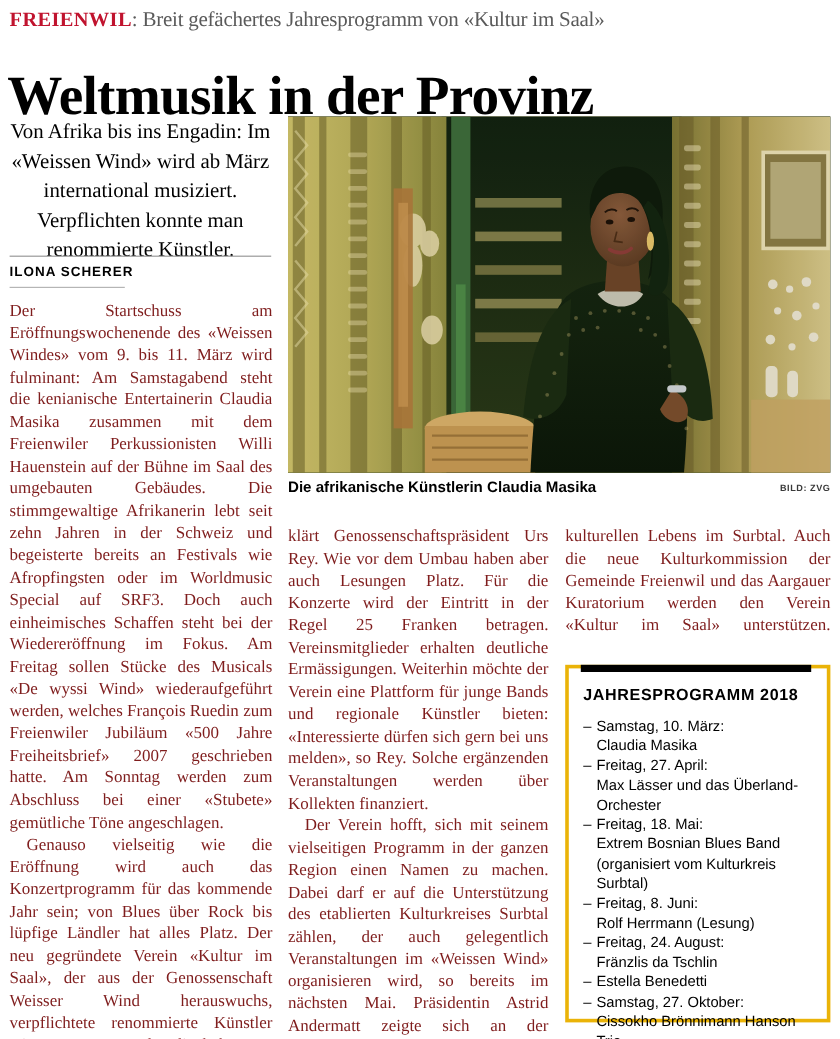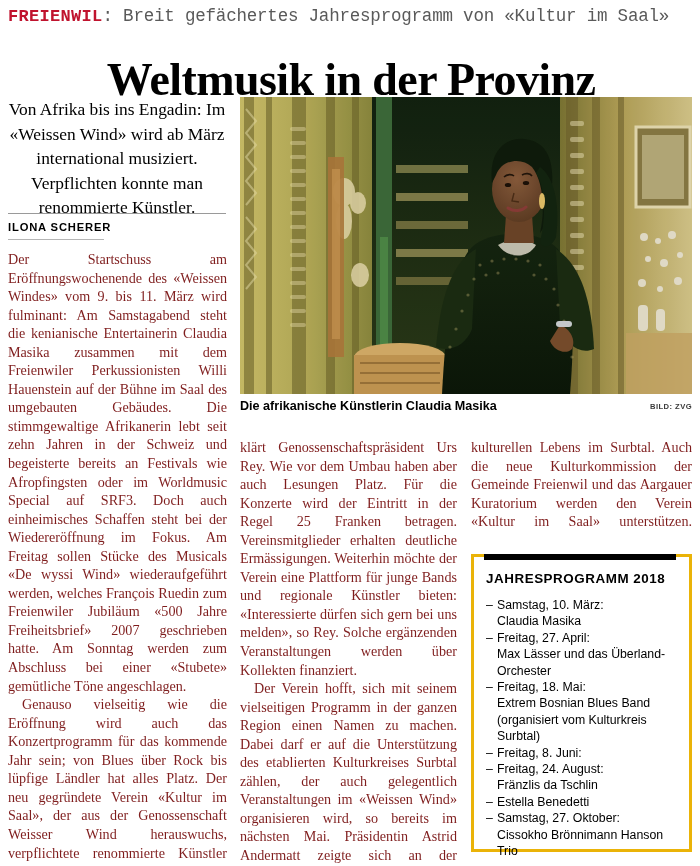--- a/index.html
+++ b/index.html
@@ -22,21 +22,21 @@
     width: 700px;
     height: 866px;
   }
 
   
   .kicker {
     position: absolute;
     left: 8px;
     top: 6px;
     width: 684px;
-    font-family: Liberation Mono, monospace;
+    font-family: Liberation Serif, serif;
     font-size: 17.5px;
     line-height: 20px;
     color: #5a5a5a;
     white-space: nowrap;
     letter-spacing: -0.2px;
   }
   .kicker .place {
     color: #c0132e;
     font-weight: bold;
     letter-spacing: 0.3px;
@@ -49,21 +49,20 @@
     left: 6px;
     top: 23px;
     width: 690px;
     font-family: "Liberation Serif", serif;
     font-weight: bold;
     font-size: 46px;
     line-height: 52px;
     letter-spacing: -0.6px;
     color: #000000;
     white-space: nowrap;
-    text-align: center;
   }
 
   
   .lead {
     position: absolute;
     left: 8px;
     top: 97px;
     width: 218px;
     font-family: "Liberation Serif", serif;
     font-size: 17.4px;
@@ -451,20 +450,21 @@
           <span class="prog-name">Max Lässer und das Überland-Orchester</span>
         </span>
         <span class="prog-item">
           <span class="prog-dash">–</span>
           <span class="prog-date">Freitag, 18. Mai:</span>
           <span class="prog-name">Extrem Bosnian Blues Band (organisiert vom Kulturkreis Surbtal)</span>
         </span>
         <span class="prog-item">
           <span class="prog-dash">–</span>
           <span class="prog-date">Freitag, 8. Juni:</span>
+          <span class="prog-name">Rolf Herrmann (Lesung)</span>
         </span>
         <span class="prog-item">
           <span class="prog-dash">–</span>
           <span class="prog-date">Freitag, 24. August:</span>
           <span class="prog-name">Fränzlis da Tschlin</span>
         </span>
         <span class="prog-item">
           <span class="prog-dash">–</span>
           <span class="prog-name">Estella Benedetti</span>
         </span>

